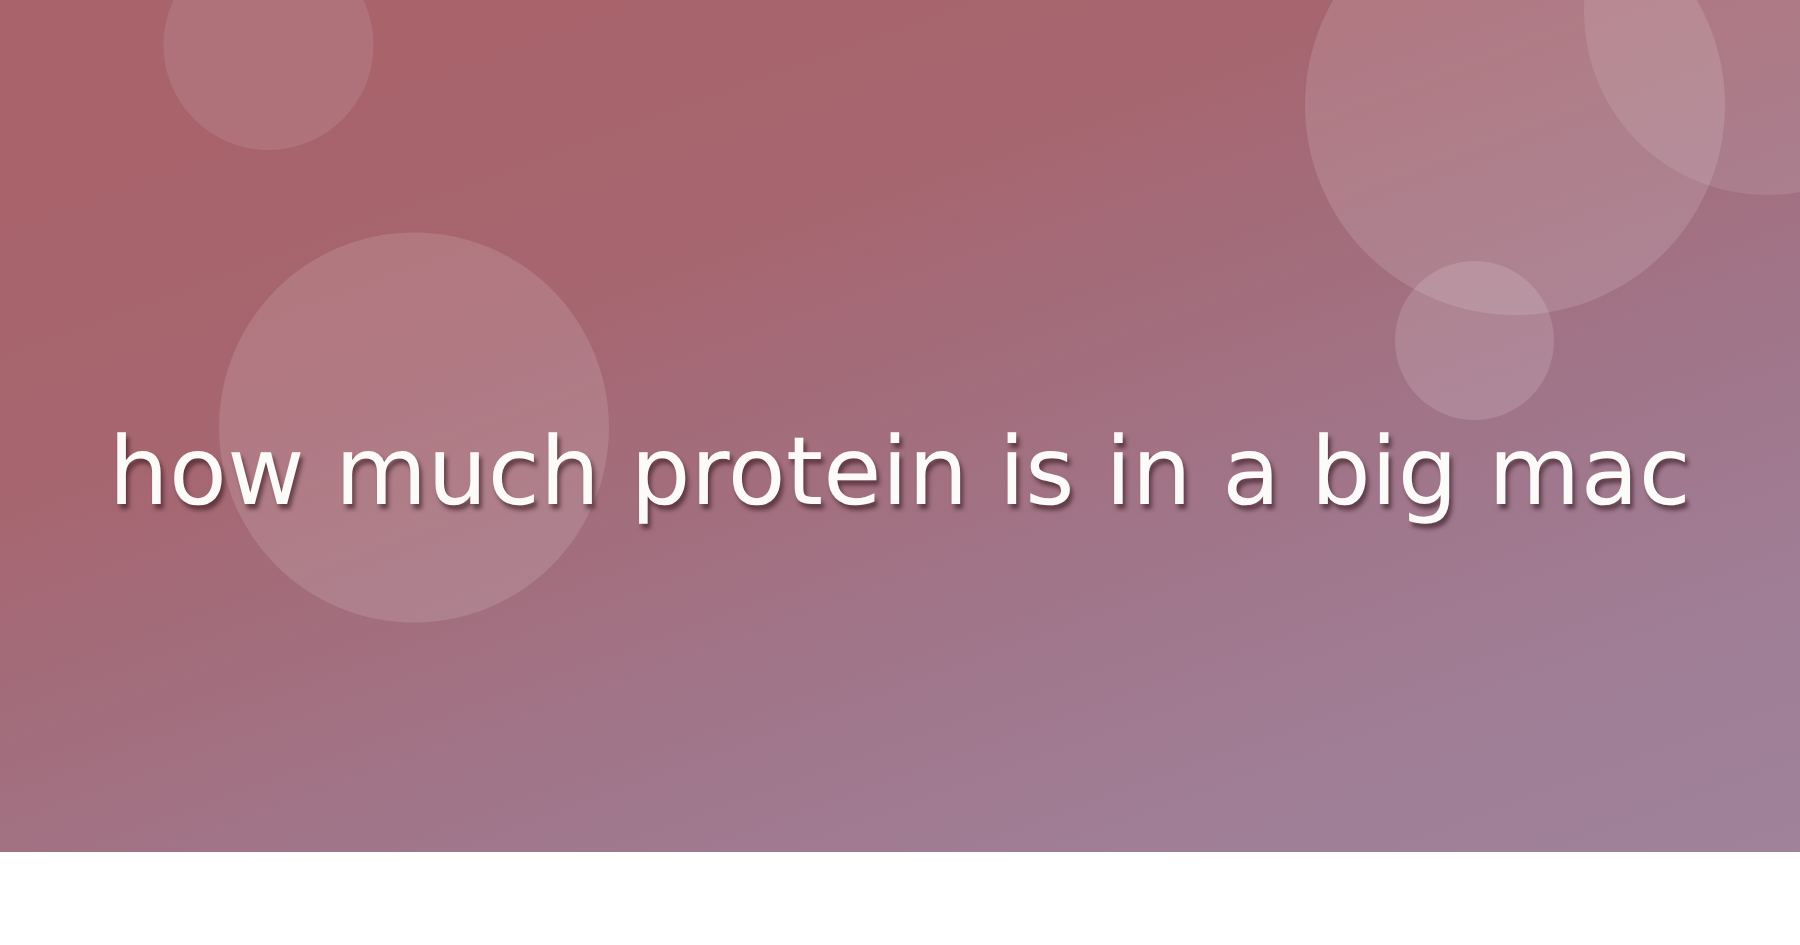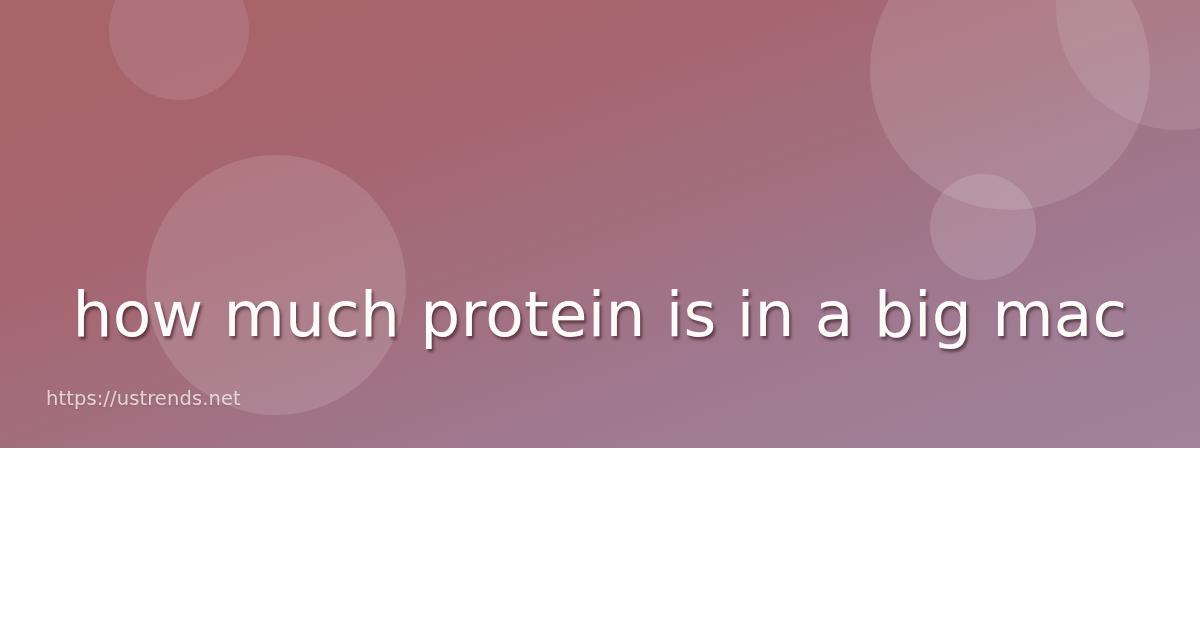--- a/index.html
+++ b/index.html
@@ -4,21 +4,21 @@
 <style>
   html, body {
     margin: 0;
     padding: 0;
     background: #ffffff;
   }
 
   #og-card {
     position: relative;
     width: 1200px;
-    height: 448px;
+    height: 568px;
     overflow: hidden;
     font-family: "DejaVu Sans", "Liberation Sans", sans-serif;
     
     background-image:
       linear-gradient(160deg,
         #a8636b 0%,
         #a8636b 14%,
         #a66670 34%,
         #a26f7f 52%,
         #a0788e 70%,
@@ -83,15 +83,14 @@
     <circle cx="276" cy="285" r="130" fill="#ffffff" fill-opacity="0.13"></circle>
     <circle cx="1178" cy="8" r="122" fill="#ffffff" fill-opacity="0.10"></circle>
     <circle cx="1010" cy="70" r="140" fill="#ffffff" fill-opacity="0.13"></circle>
     <circle cx="983" cy="227" r="53" fill="#ffffff" fill-opacity="0.14"></circle>
   </svg>
 
   <div class="headline-wrap">
     <h1 class="headline">how much protein is in a big mac</h1>
   </div>
 
-  <div class="site-url">https://ustrends.net</div>
 
 </div>
 
 </body></html>

